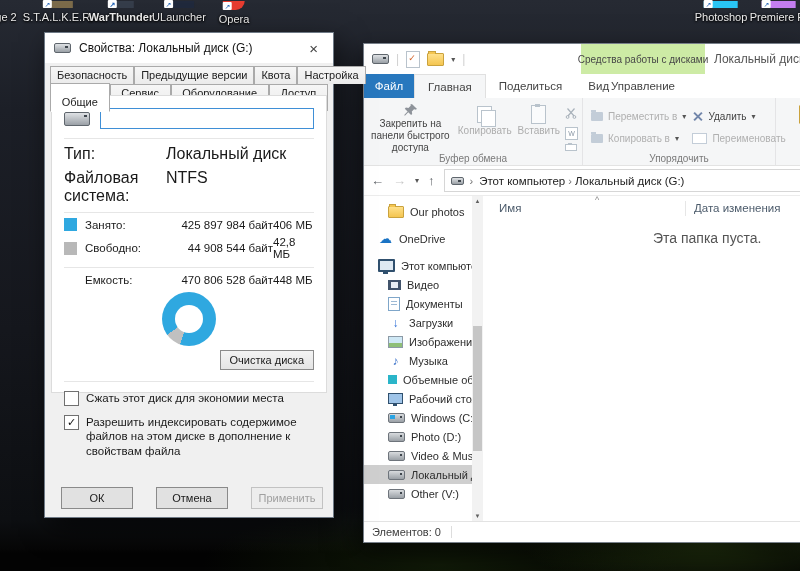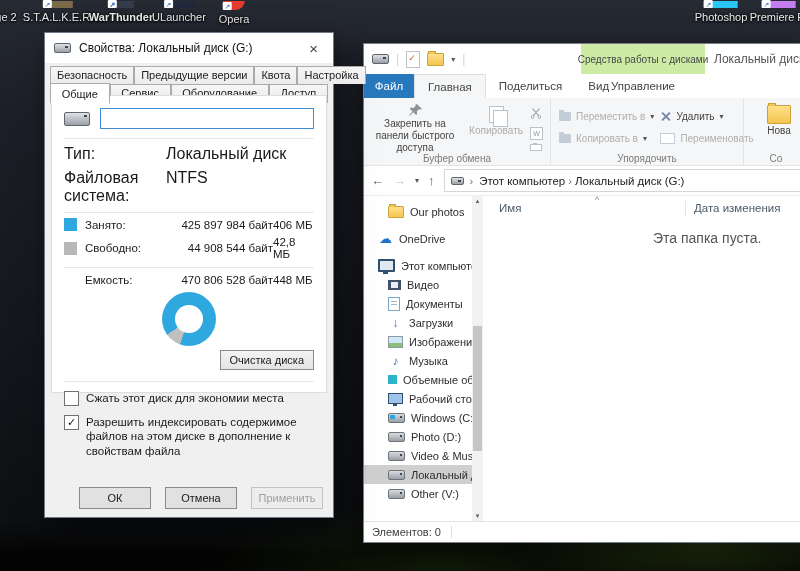--- a/index.html
+++ b/index.html
@@ -38,21 +38,21 @@
        border:1px solid #5f666d;position:relative;display:inline-block;box-sizing:border-box;flex:none;}
   .ic-drive::after{content:"";position:absolute;right:2px;top:2px;width:3px;height:2px;background:#3f464d;}
   .ic-drive.lg{width:26px;height:14px;}
   .dlg-tabs{padding:3px 5px 0;position:relative;}
   .trow{display:flex;}
   .dtab{flex:auto;text-align:center;font-size:11px;color:#222;padding:2px 6px 3px;
         background:linear-gradient(#f6f6f6,#ebebeb);border:1px solid #aaa;border-bottom:none;
         white-space:nowrap;position:relative;}
   .trow2{margin-top:0;}
   .trow2 .dtab{border-top:1px solid #aaa;}
-  .dtab.active{background:#fff;z-index:4;margin-top:-2px;padding-top:4px;border-bottom:1px solid #fff;top:1px;}
+  .dtab.active{background:#fff;z-index:4;margin-top:-2px;padding-top:12px;border-bottom:1px solid #fff;top:1px;}
   .dlg-panel{position:absolute;left:6px;right:6px;top:62px;height:298px;background:#fff;
         border:1px solid #dcdcdc;box-sizing:border-box;padding:8px 12px 0;z-index:2;}
   .row-label{display:flex;align-items:center;gap:10px;padding:4px 0 9px;border-bottom:1px solid #e6e6e6;}
   .row-label input{flex:1;height:19px;border:1px solid #3f8fd6;outline:none;font:12px "Liberation Sans",sans-serif;padding:0 4px;}
   .kv{display:flex;font-size:16px;color:#1a1a1a;margin:6px 0;}
   .kv .k{width:102px;}
   .sep{border-top:1px solid #e6e6e6;margin:7px 0 5px;}
   .usage-row{display:flex;align-items:center;font-size:11.5px;color:#1a1a1a;margin:5px 0;}
   .sw{width:13px;height:13px;margin-right:8px;flex:none;}
   .sw.blank{background:transparent;}
@@ -61,21 +61,21 @@
   .usize{flex:1;}
   .donut{width:54px;height:54px;border-radius:50%;margin:6px auto 0;position:relative;}
   .donut .hole{position:absolute;inset:13px;background:#fff;border-radius:50%;}
   .disk-row{position:relative;height:24px;margin-top:4px;font-size:11.5px;color:#1a1a1a;}
   .disk-name{position:absolute;left:0;right:0;text-align:center;top:4px;}
   .btn-clean{position:absolute;right:0;top:0;padding:3px 9px;font-size:11px;color:#1a1a1a;
         background:linear-gradient(#f3f3f3,#e4e4e4);border:1px solid #8a8a8a;}
   .cbrow{display:flex;gap:7px;align-items:flex-start;font-size:11.5px;color:#1a1a1a;margin:9px 0;line-height:1.25;}
   .cbbox{width:13px;height:13px;border:1px solid #707070;background:#fff;flex:none;
         font-size:11px;line-height:12px;text-align:center;color:#111;margin-top:0;}
-  .dlg-buttons{position:absolute;right:10px;bottom:8px;display:flex;gap:14px;}
+  .dlg-buttons{position:absolute;right:10px;bottom:8px;display:flex;gap:23px;}
   .btn{width:72px;height:22px;font-size:11px;color:#1a1a1a;background:#e1e1e1;
         border:1px solid #8a8a8a;text-align:center;line-height:20px;box-sizing:border-box;}
   .btn.disabled{color:#a0a0a0;border-color:#c2c2c2;background:#ededed;}
   
   .exp{position:absolute;left:363px;top:43px;width:445px;height:500px;background:#fff;z-index:2;
        border:1px solid #78808a;border-right:none;box-shadow:-6px 10px 26px rgba(0,0,0,.55);
        display:flex;flex-direction:column;box-sizing:border-box;}
   .exp-title{height:30px;position:relative;background:#fff;display:flex;align-items:center;padding-left:8px;flex:none;}
   .qat{display:flex;align-items:center;gap:7px;}
   .qsep{color:#d0d0d0;font-size:12px;}
@@ -327,20 +327,26 @@
             </svg>
         </span>
         <span>Закрепить на панели быстрого доступа</span>
       </div>
       <div class="bigbtn gray" style="width:58px;">
         <span class="bic">
             <span class="ic-copy"></span>
           </span>
         <span>Копировать</span>
       </div>
+      <div class="bigbtn gray" style="width:46px;">
+        <span class="bic">
+            <span class="ic-paste"></span>
+          </span>
+        <span>Вставить</span>
+      </div>
       <div class="smcol">
         <span>
           <svg width="12" height="12" viewBox="0 0 12 12">
               <path d="M2.5 1.5 9 9M9.5 1.5 3 9" stroke="#a9b2bb" stroke-width="1.2" fill="none"></path>
               <circle cx="2.6" cy="10" r="1.4" fill="none" stroke="#a9b2bb"></circle>
               <circle cx="9.4" cy="10" r="1.4" fill="none" stroke="#a9b2bb"></circle>
             </svg>
         </span>
         <span class="ic-wdoc">W</span>
         <span class="ic-clipsm"></span>

